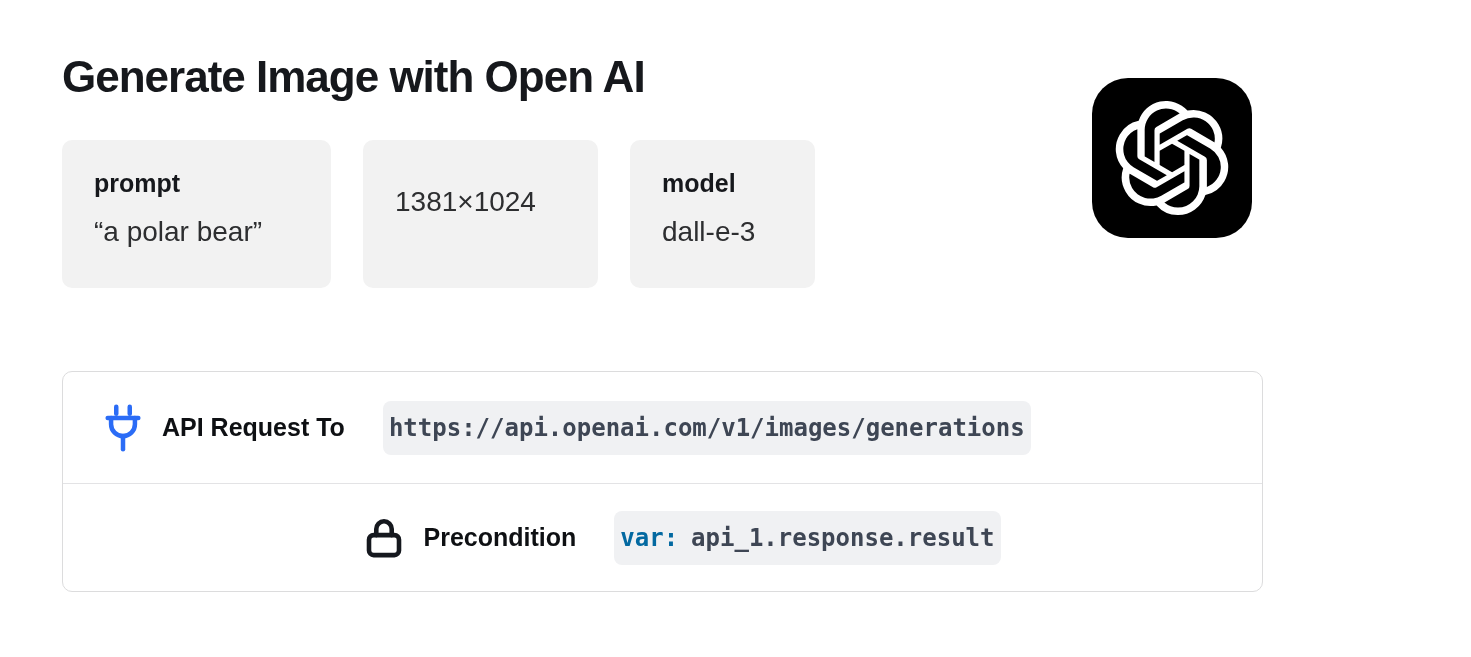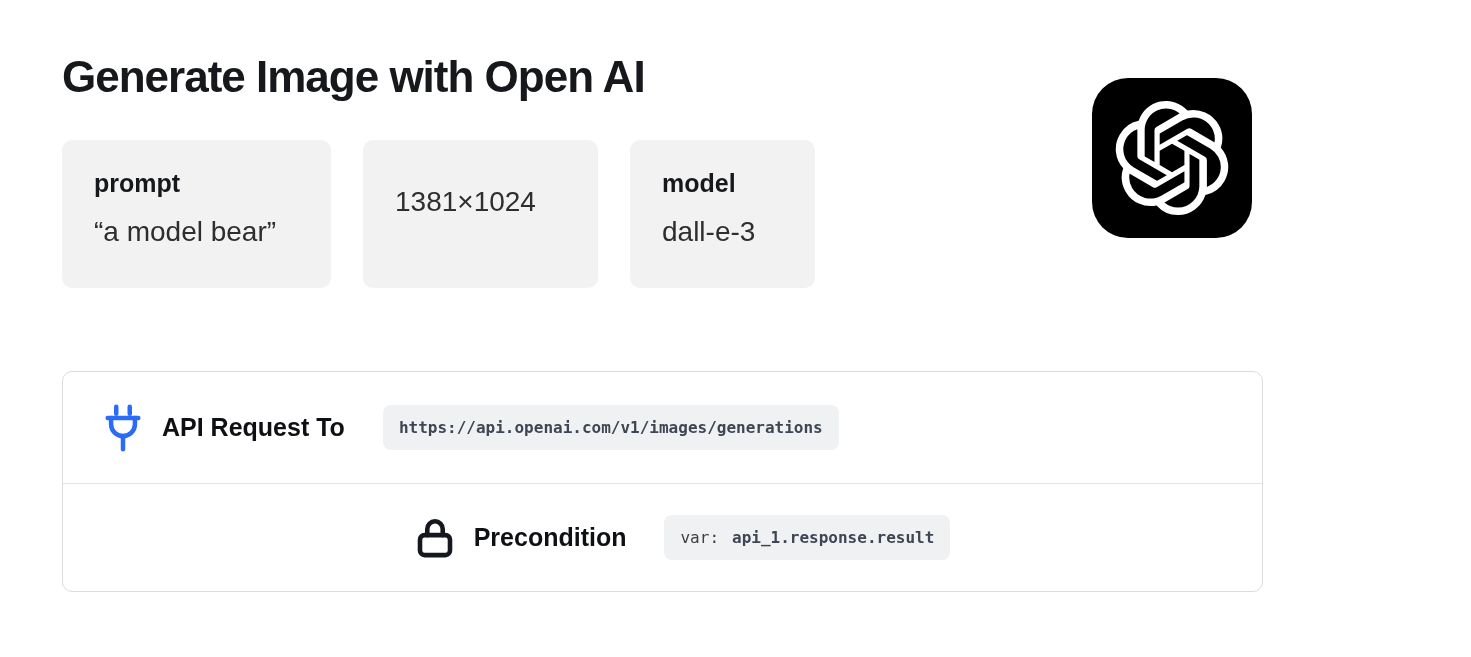--- a/index.html
+++ b/index.html
@@ -102,42 +102,42 @@
   .row-label {
     font-size: 25px;
     font-weight: 700;
     color: #0e1013;
     margin-right: 38px;
     white-space: nowrap;
   }
   .code-chip {
     background: #f0f1f3;
     border-radius: 8px;
-    padding: 13px 16px;
+    padding: 13px 6px;
     font-family: "DejaVu Sans Mono", "Liberation Mono", monospace;
-    font-size: 16px;
+    font-size: 24px;
     color: #3e4654;
     white-space: nowrap;
   }
   .code-chip .code-strong { font-weight: 700; }
   .code-chip .code-prefix {
-    font-weight: 400;
-    color: #404040;
+    font-weight: 700;
+    color: #0369a1;
     margin-right: 13px;
   }
 </style>
 </head>
 <body>
 
 <h1 class="page-title">Generate Image with Open AI</h1>
 
 <div class="params-row">
   <div class="param-card">
     <div class="param-name">prompt</div>
-    <div class="param-value">“a model bear”</div>
+    <div class="param-value">“a polar bear”</div>
   </div>
   <div class="param-card">
     <div class="param-value">1381×1024</div>
   </div>
   <div class="param-card">
     <div class="param-name">model</div>
     <div class="param-value">dall-e-3</div>
   </div>
 </div>
 

